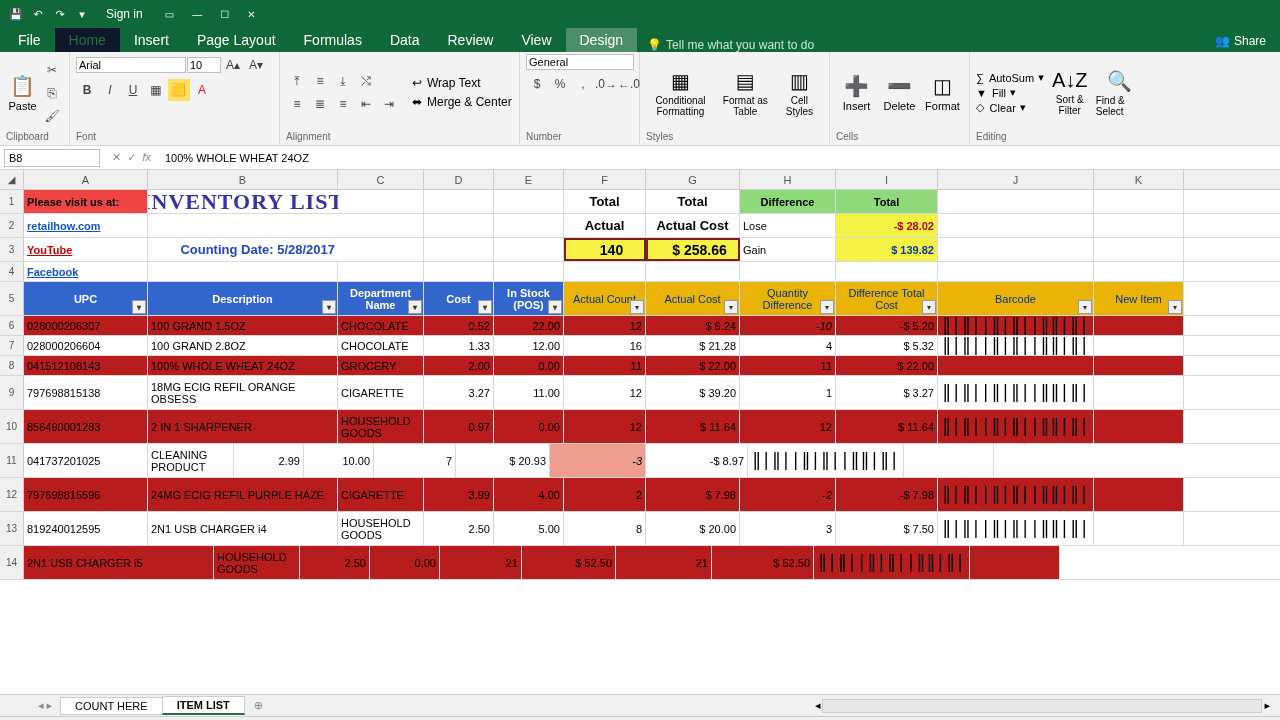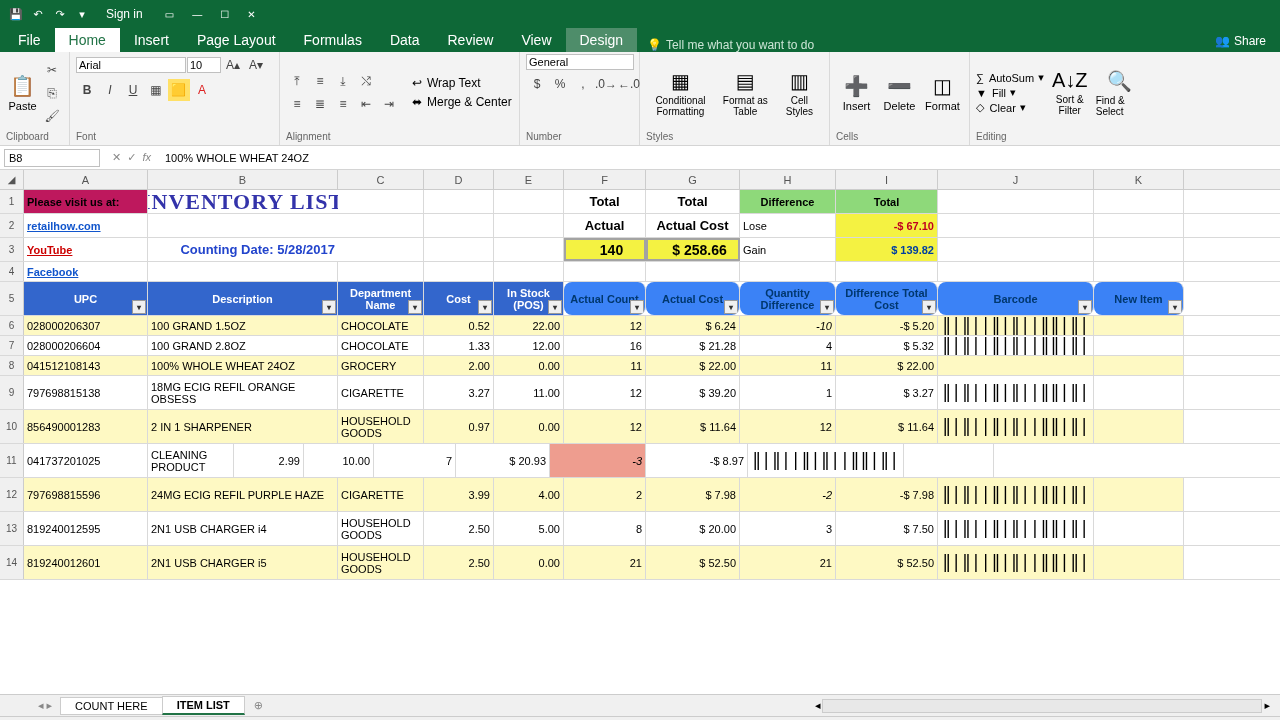--- a/index.html
+++ b/index.html
@@ -11,21 +11,21 @@
 .titlebar .qat-icon { width: 16px; height: 16px; display: flex; align-items: center; justify-content: center; color: #fff; font-size: 11px; }
 .titlebar .center { flex: 1; text-align: center; display: flex; align-items: center; justify-content: center; gap: 40px; }
 .titlebar .tool-tab { background: #4e8d6a; padding: 2px 20px 0; font-size: 10px; color: #d4e8db; height: 28px; display: flex; flex-direction: column; justify-content: flex-start; }
 .titlebar .signin { padding: 0 8px; }
 .titlebar .wincontrols { display: flex; gap: 18px; padding: 0 14px; }
 .titlebar .wincontrols span { font-size: 10px; }
 
 
 .tabs { height: 24px; background: #0e6837; display: flex; align-items: flex-end; padding-left: 4px; }
 .tab { padding: 4px 14px; color: #fff; font-size: 14px; cursor: default; }
-.tab.active { background: #ffffff; color: #217346; }
+.tab.active { background: #0f172a; color: #217346; }
 .tab.file { background: #0e6837; color: #fff; }
 .tab.design { background: #4e8d6a; }
 .tell-me { color: #cce5d6; margin-left: 10px; font-size: 12px; display: flex; align-items: center; gap: 4px; }
 .tabs .spacer { flex: 1; }
 .share { color: #fff; padding: 4px 14px; font-size: 12px; display: flex; align-items: center; gap: 4px; }
 
 
 .ribbon { height: 94px; background: #f3f3f3; border-bottom: 1px solid #d4d4d4; display: flex; }
 .group { border-right: 1px solid #d9d9d9; padding: 2px 6px; display: flex; flex-direction: column; justify-content: space-between; }
 .group-label { text-align: left; font-size: 10px; color: #666; padding-bottom: 1px; }
@@ -51,25 +51,25 @@
 .ch { border-right: 1px solid #ccc; text-align: center; font-size: 11px; color: #555; display: flex; align-items: center; justify-content: center; }
 .grid { display: flex; flex-direction: column; }
 .gridrow { display: flex; border-bottom: 1px solid #d9d9d9; min-height: 20px; }
 .cell { border-right: 1px solid #d9d9d9; padding: 1px 3px; font-size: 11px; display: flex; align-items: center; overflow: hidden; white-space: nowrap; }
 
 
 .cA { width: 124px; } .cB { width: 190px; } .cC { width: 86px; } .cD { width: 70px; } .cE { width: 70px; }
 .cF { width: 82px; } .cG { width: 94px; } .cH { width: 96px; } .cI { width: 102px; } .cJ { width: 156px; } .cK { width: 90px; }
 
 .hdr-blue { background: #3366cc; color: #fff; font-weight: bold; justify-content: center; position: relative; }
-.hdr-green { background: #3b82f6; color: #00376e; font-weight: bold; justify-content: center; position: relative; border-radius: 8px; }
+.hdr-green { background: #eab308; color: #00376e; font-weight: normal; justify-content: center; position: relative; }
 .yellow { background: #f4f242; }
-.limeborder { border: 2px solid #a3a3a3; padding-left: 16px; }
+.limeborder { border: 2px solid #7f1d1d; padding-left: 16px; }
 .salmon { background: #ee9d8f; font-style: italic; }
-.altrow { background: #fef9c3; }
+.altrow { background: #b91c1c; }
 .right { justify-content: flex-end; }
 .center-txt { justify-content: center; }
 .bold { font-weight: bold; }
 .link { color: #1155cc; text-decoration: underline; font-weight: bold; }
 .title-text { color: #3333aa; font-family: Georgia, serif; font-size: 22px; font-weight: bold; letter-spacing: 1px; }
 .subtitle { color: #2244cc; font-weight: bold; font-size: 13px; }
 .filter-btn { position: absolute; right: 1px; bottom: 1px; width: 14px; height: 14px; background: #f0f0f0; border: 1px solid #999; font-size: 8px; display: flex; align-items: center; justify-content: center; color: #333; }
 .barcode { font-family: monospace; letter-spacing: -1px; font-size: 18px; line-height: 1; overflow: hidden; }
 
 
@@ -280,21 +280,21 @@
     <div class="ch cF">F</div>
     <div class="ch cG">G</div>
     <div class="ch cH">H</div>
     <div class="ch cI">I</div>
     <div class="ch cJ">J</div>
     <div class="ch cK">K</div>
   </div>
   <div class="grid" id="grid">
       <div class="gridrow" style="height:24px">
         <div class="rowhead">1</div>
-        <div class="cell cA bold" style="background:#be185d">Please visit us at:</div>
+        <div class="cell cA bold" style="background:#ef4444">Please visit us at:</div>
         <div class="cell cB center-txt" style="border-right:none">
           <span class="title-text">INVENTORY LIST</span>
         </div>
         <div class="cell cC "></div>
         <div class="cell cD "></div>
         <div class="cell cE "></div>
         <div class="cell cF bold center-txt" style="font-size:13px;border-bottom:none">Total</div>
         <div class="cell cG bold center-txt" style="font-size:13px;border-bottom:none">Total</div>
         <div class="cell cH bold center-txt" style="background:#8ed97a">Difference</div>
         <div class="cell cI bold center-txt" style="background:#8ed97a">Total</div>
@@ -304,21 +304,21 @@
       <div class="gridrow" style="height:24px">
         <div class="rowhead">2</div>
         <div class="cell cA link">retailhow.com</div>
         <div class="cell cB" style="border-right:none"></div>
         <div class="cell cC "></div>
         <div class="cell cD "></div>
         <div class="cell cE "></div>
         <div class="cell cF bold center-txt" style="font-size:13px">Actual</div>
         <div class="cell cG bold center-txt" style="font-size:13px">Actual Cost</div>
         <div class="cell cH">Lose</div>
-        <div class="cell cI bold right yellow" style="color:#c00020">-$     67.10</div>
+        <div class="cell cI bold right yellow" style="color:#c00020">-$     28.02</div>
         <div class="cell cJ "></div>
         <div class="cell cK "></div>
       </div>
       <div class="gridrow" style="height:24px">
         <div class="rowhead">3</div>
         <div class="cell cA link" style="color:#cc0000">YouTube</div>
         <div class="cell cB right subtitle" style="border-right:none">Counting Date: 5/28/2017</div>
         <div class="cell cC "></div>
         <div class="cell cD "></div>
         <div class="cell cE "></div>
@@ -477,21 +477,20 @@
         <div class="cell cG  right">$        20.00</div>
         <div class="cell cH  right ">3</div>
         <div class="cell cI  right">$          7.50</div>
         <div class="cell cJ  center-txt">
           <span class="barcode">║│║││║│║││║║│║│║║║│║│║│║│</span>
         </div>
         <div class="cell cK "></div>
       </div>
       <div class="gridrow" style="height:34px">
         <div class="rowhead">14</div>
-        <div class="cell cA altrow">819240012601</div>
         <div class="cell cB altrow" style="white-space:normal">2N1 USB CHARGER i5</div>
         <div class="cell cC altrow" style="white-space:normal">HOUSEHOLD GOODS</div>
         <div class="cell cD altrow right">2.50</div>
         <div class="cell cE altrow right">0.00</div>
         <div class="cell cF altrow right">21</div>
         <div class="cell cG altrow right">$        52.50</div>
         <div class="cell cH altrow right ">21</div>
         <div class="cell cI altrow right">$        52.50</div>
         <div class="cell cJ altrow center-txt">
           <span class="barcode">║│║││║│║││║║│║│║║║│║│║│║│</span>

